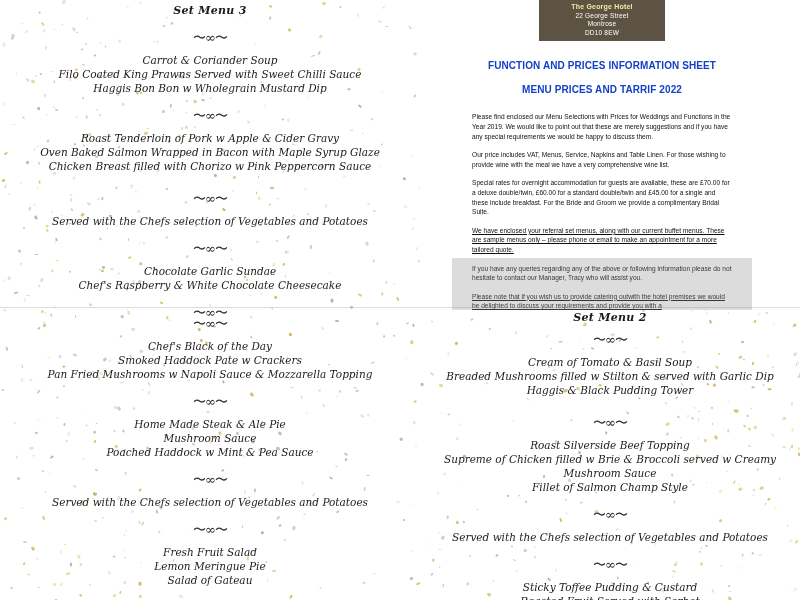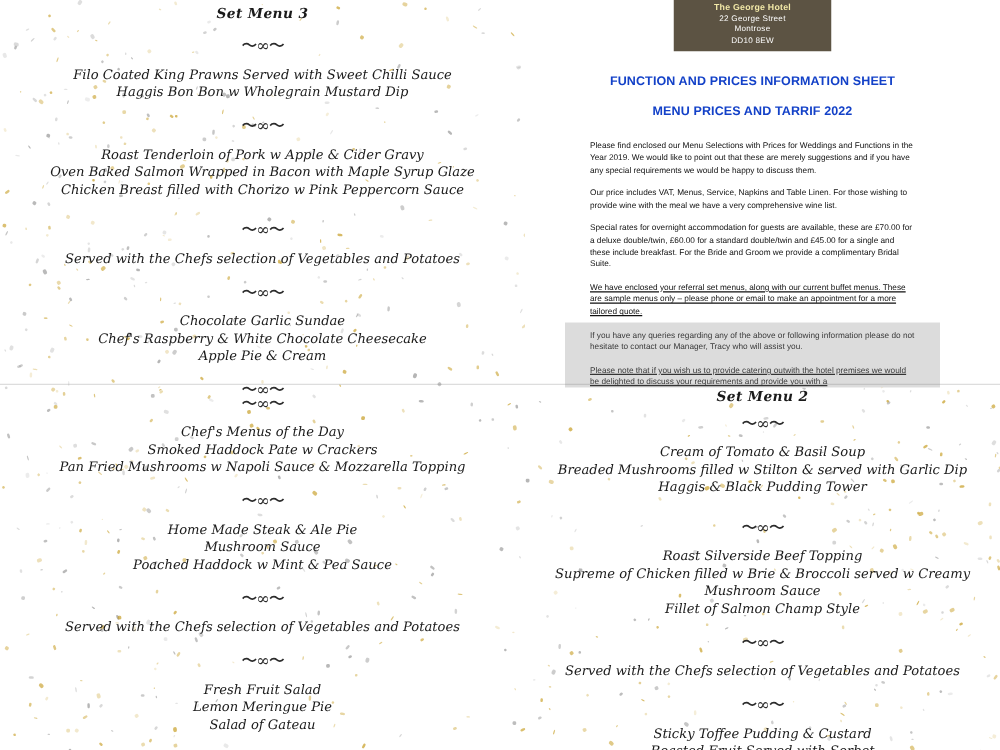--- a/index.html
+++ b/index.html
@@ -960,38 +960,38 @@
     </div>
 
   <div class="top-white"></div>
 
   <div class="quad q-tl">
     <div style="height:4px"></div>
     <p class="menu-title">Set Menu 3</p>
     <div class="spacer-md"></div>
     <p class="swirl">〜∞〜</p>
     <div class="spacer-sm"></div>
+    <p class="course">Carrot &amp; Coriander Soup</p>
     <p class="course">Filo Coated King Prawns Served with Sweet Chilli Sauce</p>
     <p class="course">Haggis Bon Bon w Wholegrain Mustard Dip</p>
     <div class="spacer-md"></div>
     <p class="swirl">〜∞〜</p>
     <div class="spacer-sm"></div>
     <p class="course">Roast Tenderloin of Pork w Apple &amp; Cider Gravy</p>
     <p class="course">Oven Baked Salmon Wrapped in Bacon with Maple Syrup Glaze</p>
     <p class="course">Chicken Breast filled with Chorizo w Pink Peppercorn Sauce</p>
     <div class="spacer-lg"></div>
     <p class="swirl">〜∞〜</p>
     <div class="spacer-sm"></div>
     <p class="course">Served with the Chefs selection of Vegetables and Potatoes</p>
     <div class="spacer-md"></div>
     <p class="swirl">〜∞〜</p>
     <div class="spacer-sm"></div>
     <p class="course">Chocolate Garlic Sundae</p>
     <p class="course">Chef's Raspberry &amp; White Chocolate Cheesecake</p>
-    <p class="course">Apple Pie &amp; Cream</p>
     <div class="spacer-md"></div>
     <p class="swirl">〜∞〜</p>
   </div>
 
   <div class="info-sheet">
     <div class="hotel-block">
       <span class="hotel-name">The George Hotel</span>
       <span class="hotel-line">22 George Street</span>
       <span class="hotel-line">Montrose</span>
       <span class="hotel-line">DD10 8EW</span>
@@ -1010,21 +1010,21 @@
     </div>
   </div>
 
   <div class="scan-band"></div>
   <div class="fold-line"></div>
 
   <div class="quad q-bl">
     <div style="height:7px"></div>
     <p class="swirl">〜∞〜</p>
     <div class="spacer-sm"></div>
-    <p class="course">Chef's Menus of the Day</p>
+    <p class="course">Chef's Black of the Day</p>
     <p class="course">Smoked Haddock Pate w Crackers</p>
     <p class="course">Pan Fried Mushrooms w Napoli Sauce &amp; Mozzarella Topping</p>
     <div class="spacer-md"></div>
     <p class="swirl">〜∞〜</p>
     <div class="spacer-sm"></div>
     <p class="course">Home Made Steak &amp; Ale Pie</p>
     <p class="course">Mushroom Sauce</p>
     <p class="course">Poached Haddock w Mint &amp; Pea Sauce</p>
     <div class="spacer-md"></div>
     <p class="swirl">〜∞〜</p>

